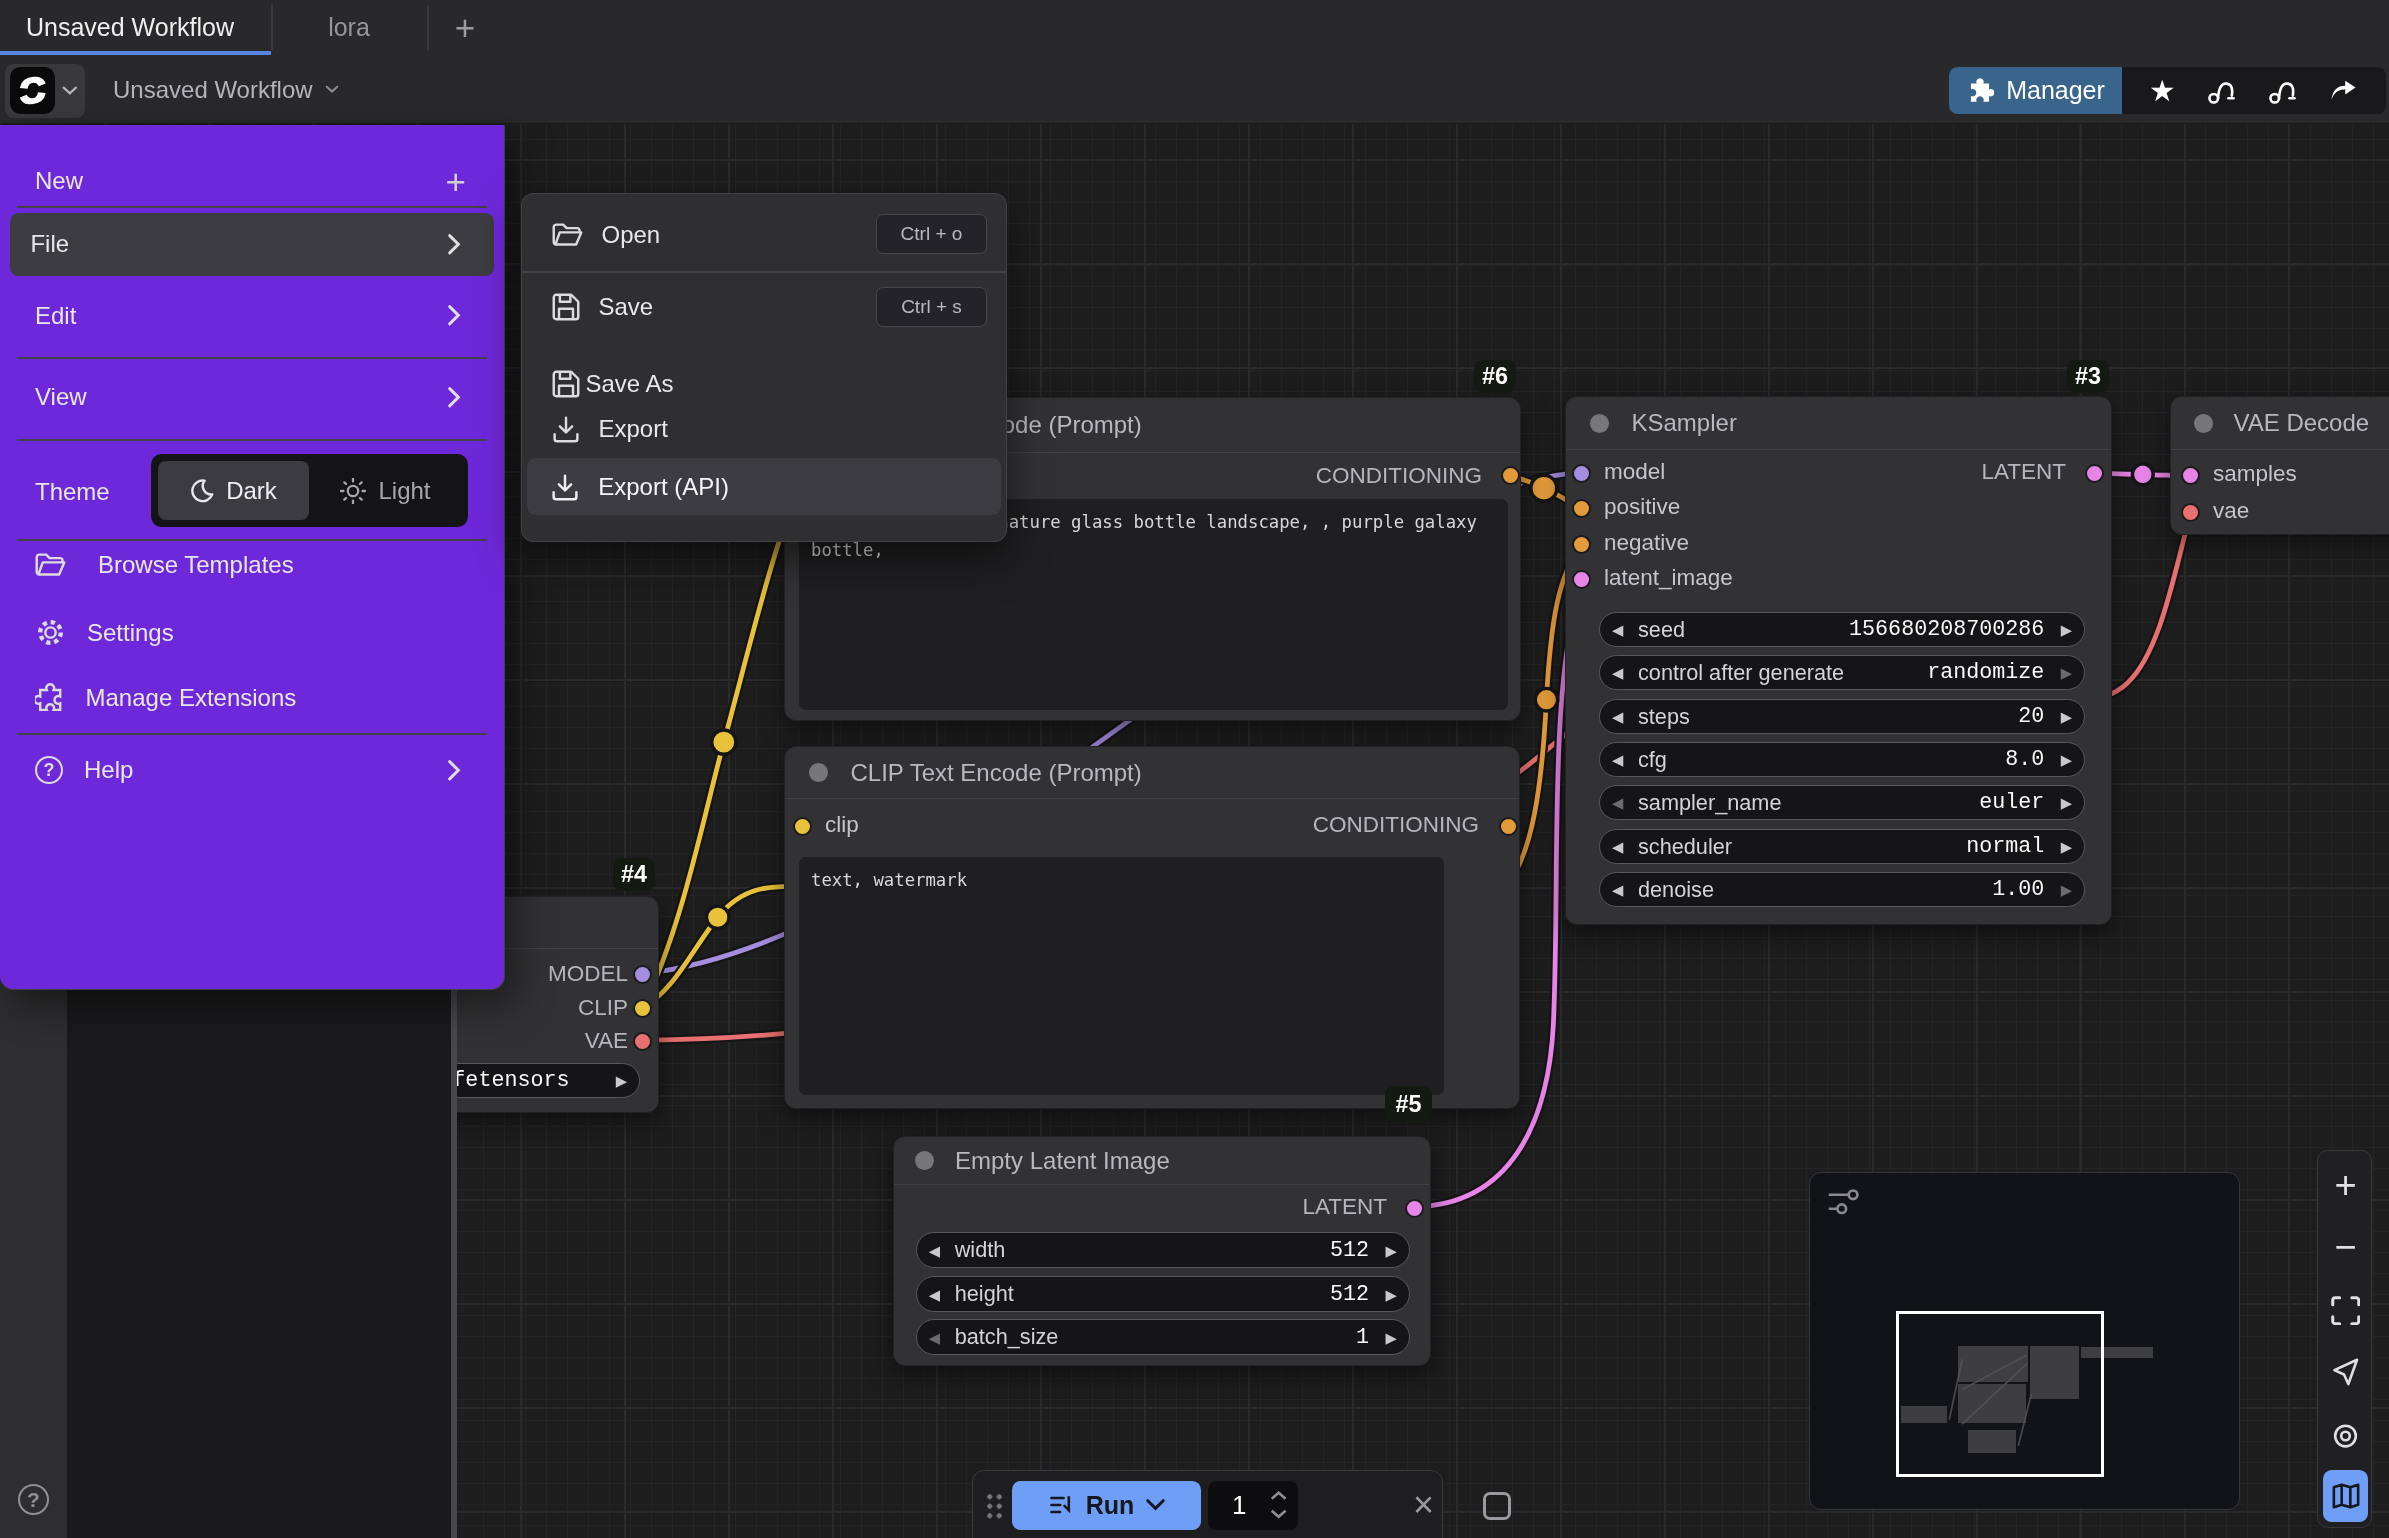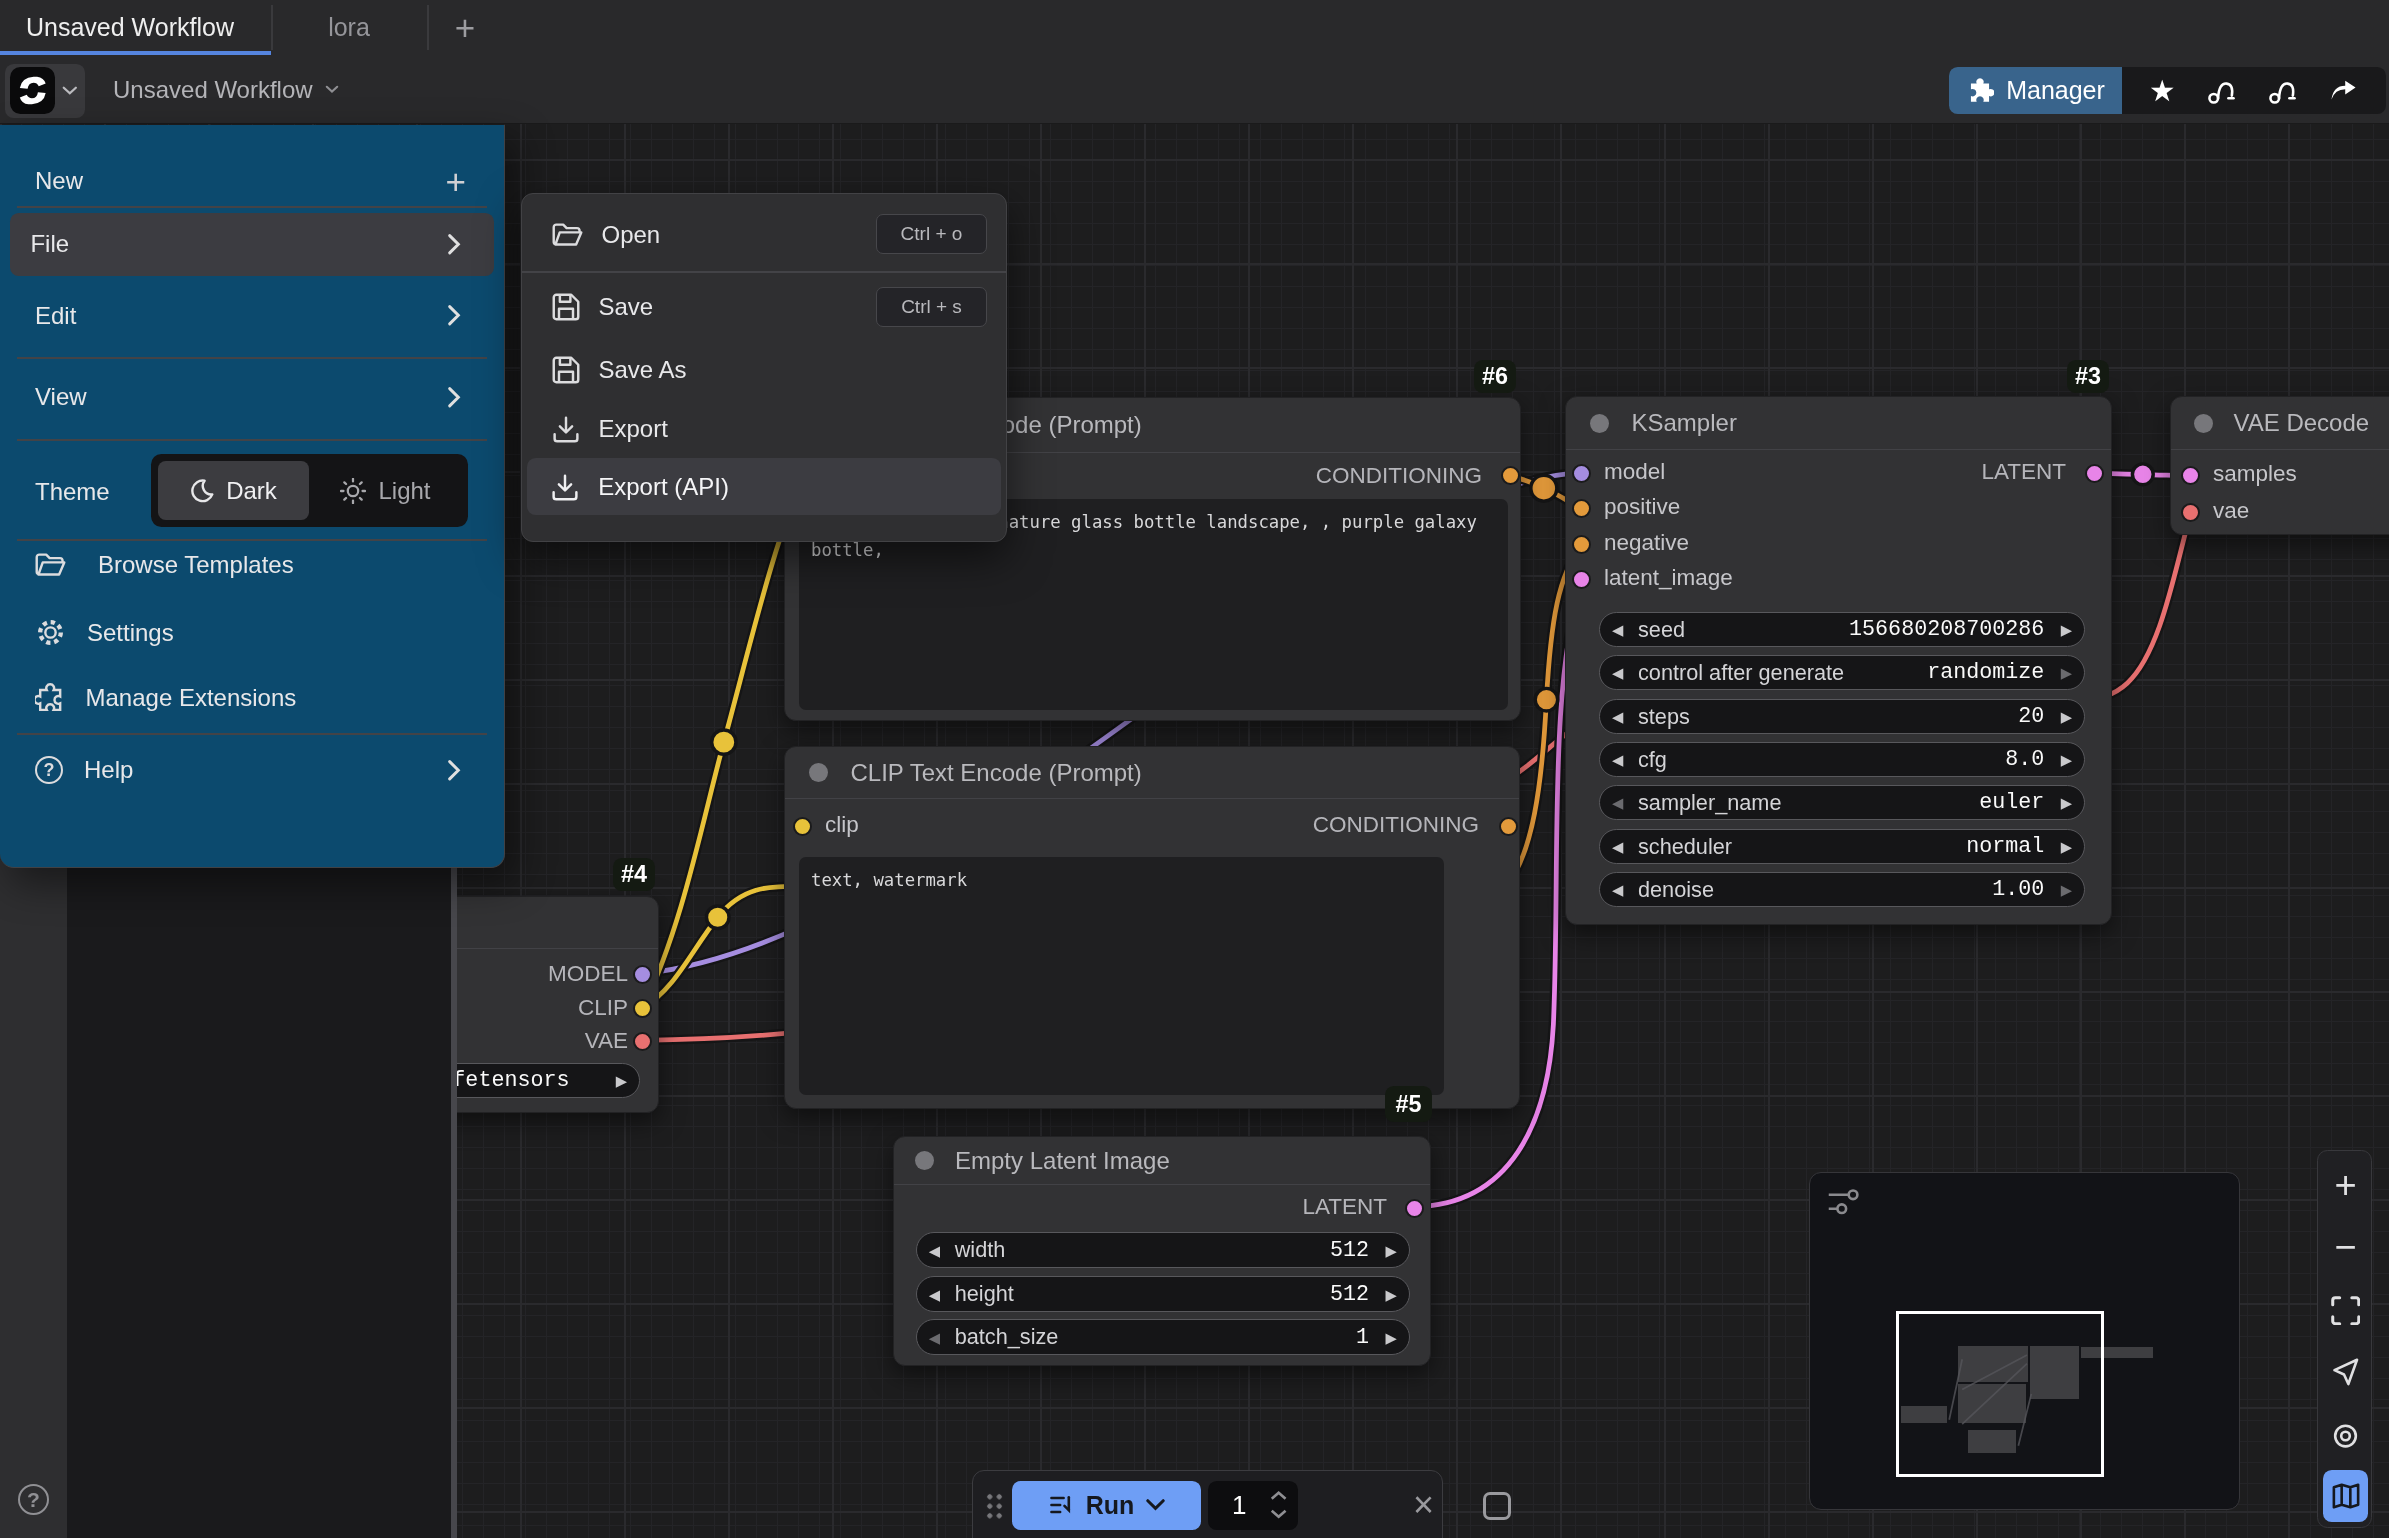--- a/index.html
+++ b/index.html
@@ -59,21 +59,21 @@
   .logo-tile { width:45px; height:47px; margin-left:5.2px; background:#0a0a0b; border-radius:10.4px;
                display:flex; align-items:center; justify-content:center; }
 
   
   .rail { position:absolute; left:0; top:125px; width:67px; bottom:0; background:#2e2e30; z-index:40; }
   .side-panel { position:absolute; left:67px; top:125px; width:384px; bottom:0; background:#1a1a1c; z-index:40; }
   .side-line { position:absolute; left:451px; top:125px; width:6px; bottom:0; background:#47474c; z-index:40; }
   .rail-icon { position:absolute; left:0; width:67px; display:flex; justify-content:center; color:#909094; }
 
   
-  .menu-panel { position:absolute; left:0; top:125px; width:505px; height:743px; background:#0c4a6e;
+  .menu-panel { position:absolute; left:0; top:125px; width:505px; height:865px; background:#6d28d9;
                 border-right:0.9px solid #414144; border-bottom:0.9px solid #414144;
                 border-radius:0 0 14px 14px; z-index:60; box-shadow:10.4px 15.6px 38px rgba(0,0,0,.45); }
   .submenu { position:absolute; left:521px; top:193px; width:486px; height:349px; background:#2f2f31;
              border:0.9px solid #424245; border-radius:12px; z-index:60;
              box-shadow:0 15.6px 42px rgba(0,0,0,.55); }
   .mi-text { font-size:24px; color:#e8e8ea; }
   .mdiv { position:absolute; left:17.3px; right:17.3px; height:1.7px; background:#434347; }
   .kbd { position:absolute; display:flex; align-items:center; justify-content:center;
          background:#242428; border:0.9px solid #47474b; border-radius:7px;
          font-size:19px; color:#b9b9bd; }
@@ -544,21 +544,21 @@
           <path d="M2,5 a3,3 0 0 1 3,-3 H22 l8,8 V27 a3,3 0 0 1 -3,3 H5 a3,3 0 0 1 -3,-3 Z"></path>
           <path d="M9,2 v8 h12 v-8 M8,30 v-12 h16 v12"></path>
         </g>
       </svg>
       <span class="mi-text">Save</span>
     </div>
     <div class="kbd" style="right:19px; top:93px; width:111px; height:40px;">
       <span>Ctrl + s</span>
     </div>
 
-    <div style="position:absolute; left:29.5px; top:147px; height:57px; display:flex; align-items:center; gap:19px;">
+    <div style="position:absolute; left:29.5px; top:147px; height:57px; display:flex; align-items:flex-end; gap:6px;">
       <svg class="glyph" width="28" height="28" viewBox="0 0 32 32">
         <g fill="none" stroke="#dcdcde" stroke-width="2.8" stroke-linejoin="round">
           <path d="M2,5 a3,3 0 0 1 3,-3 H22 l8,8 V27 a3,3 0 0 1 -3,3 H5 a3,3 0 0 1 -3,-3 Z"></path>
           <path d="M9,2 v8 h12 v-8 M8,30 v-12 h16 v12"></path>
         </g>
       </svg>
       <span class="mi-text">Save As</span>
     </div>
 
     <div style="position:absolute; left:29.5px; top:208px; height:54px; display:flex; align-items:center; gap:19px;">

